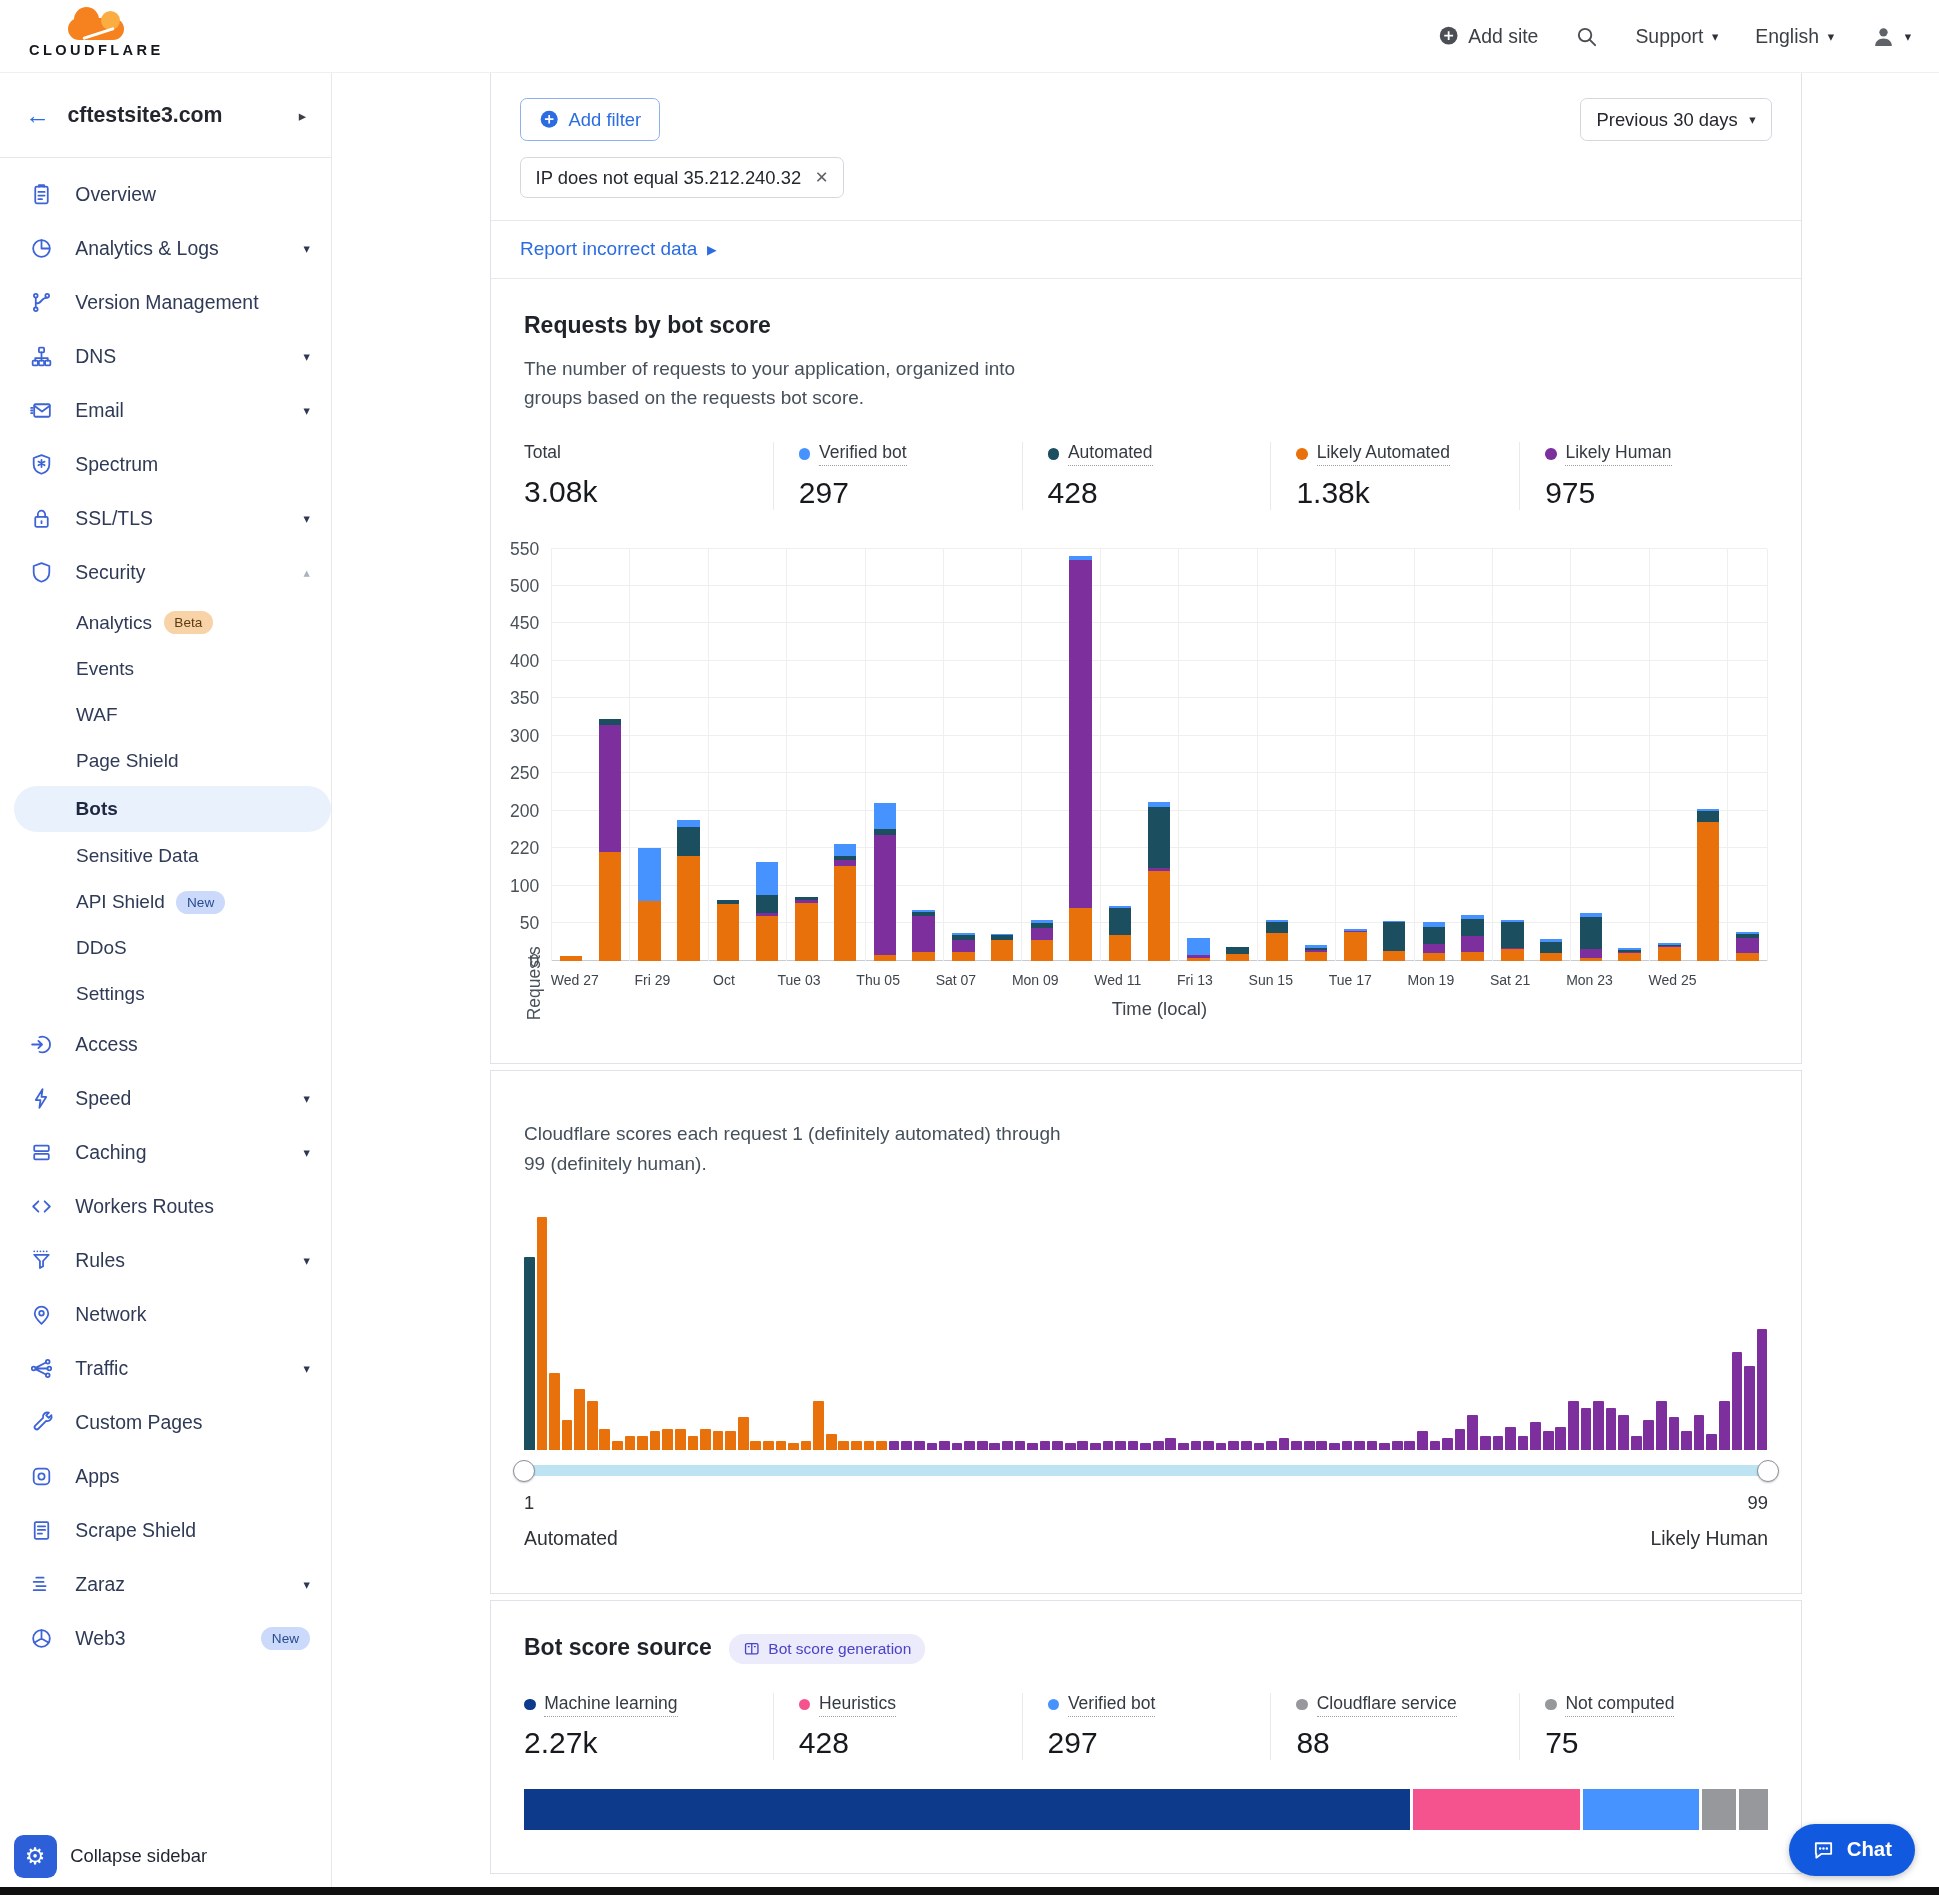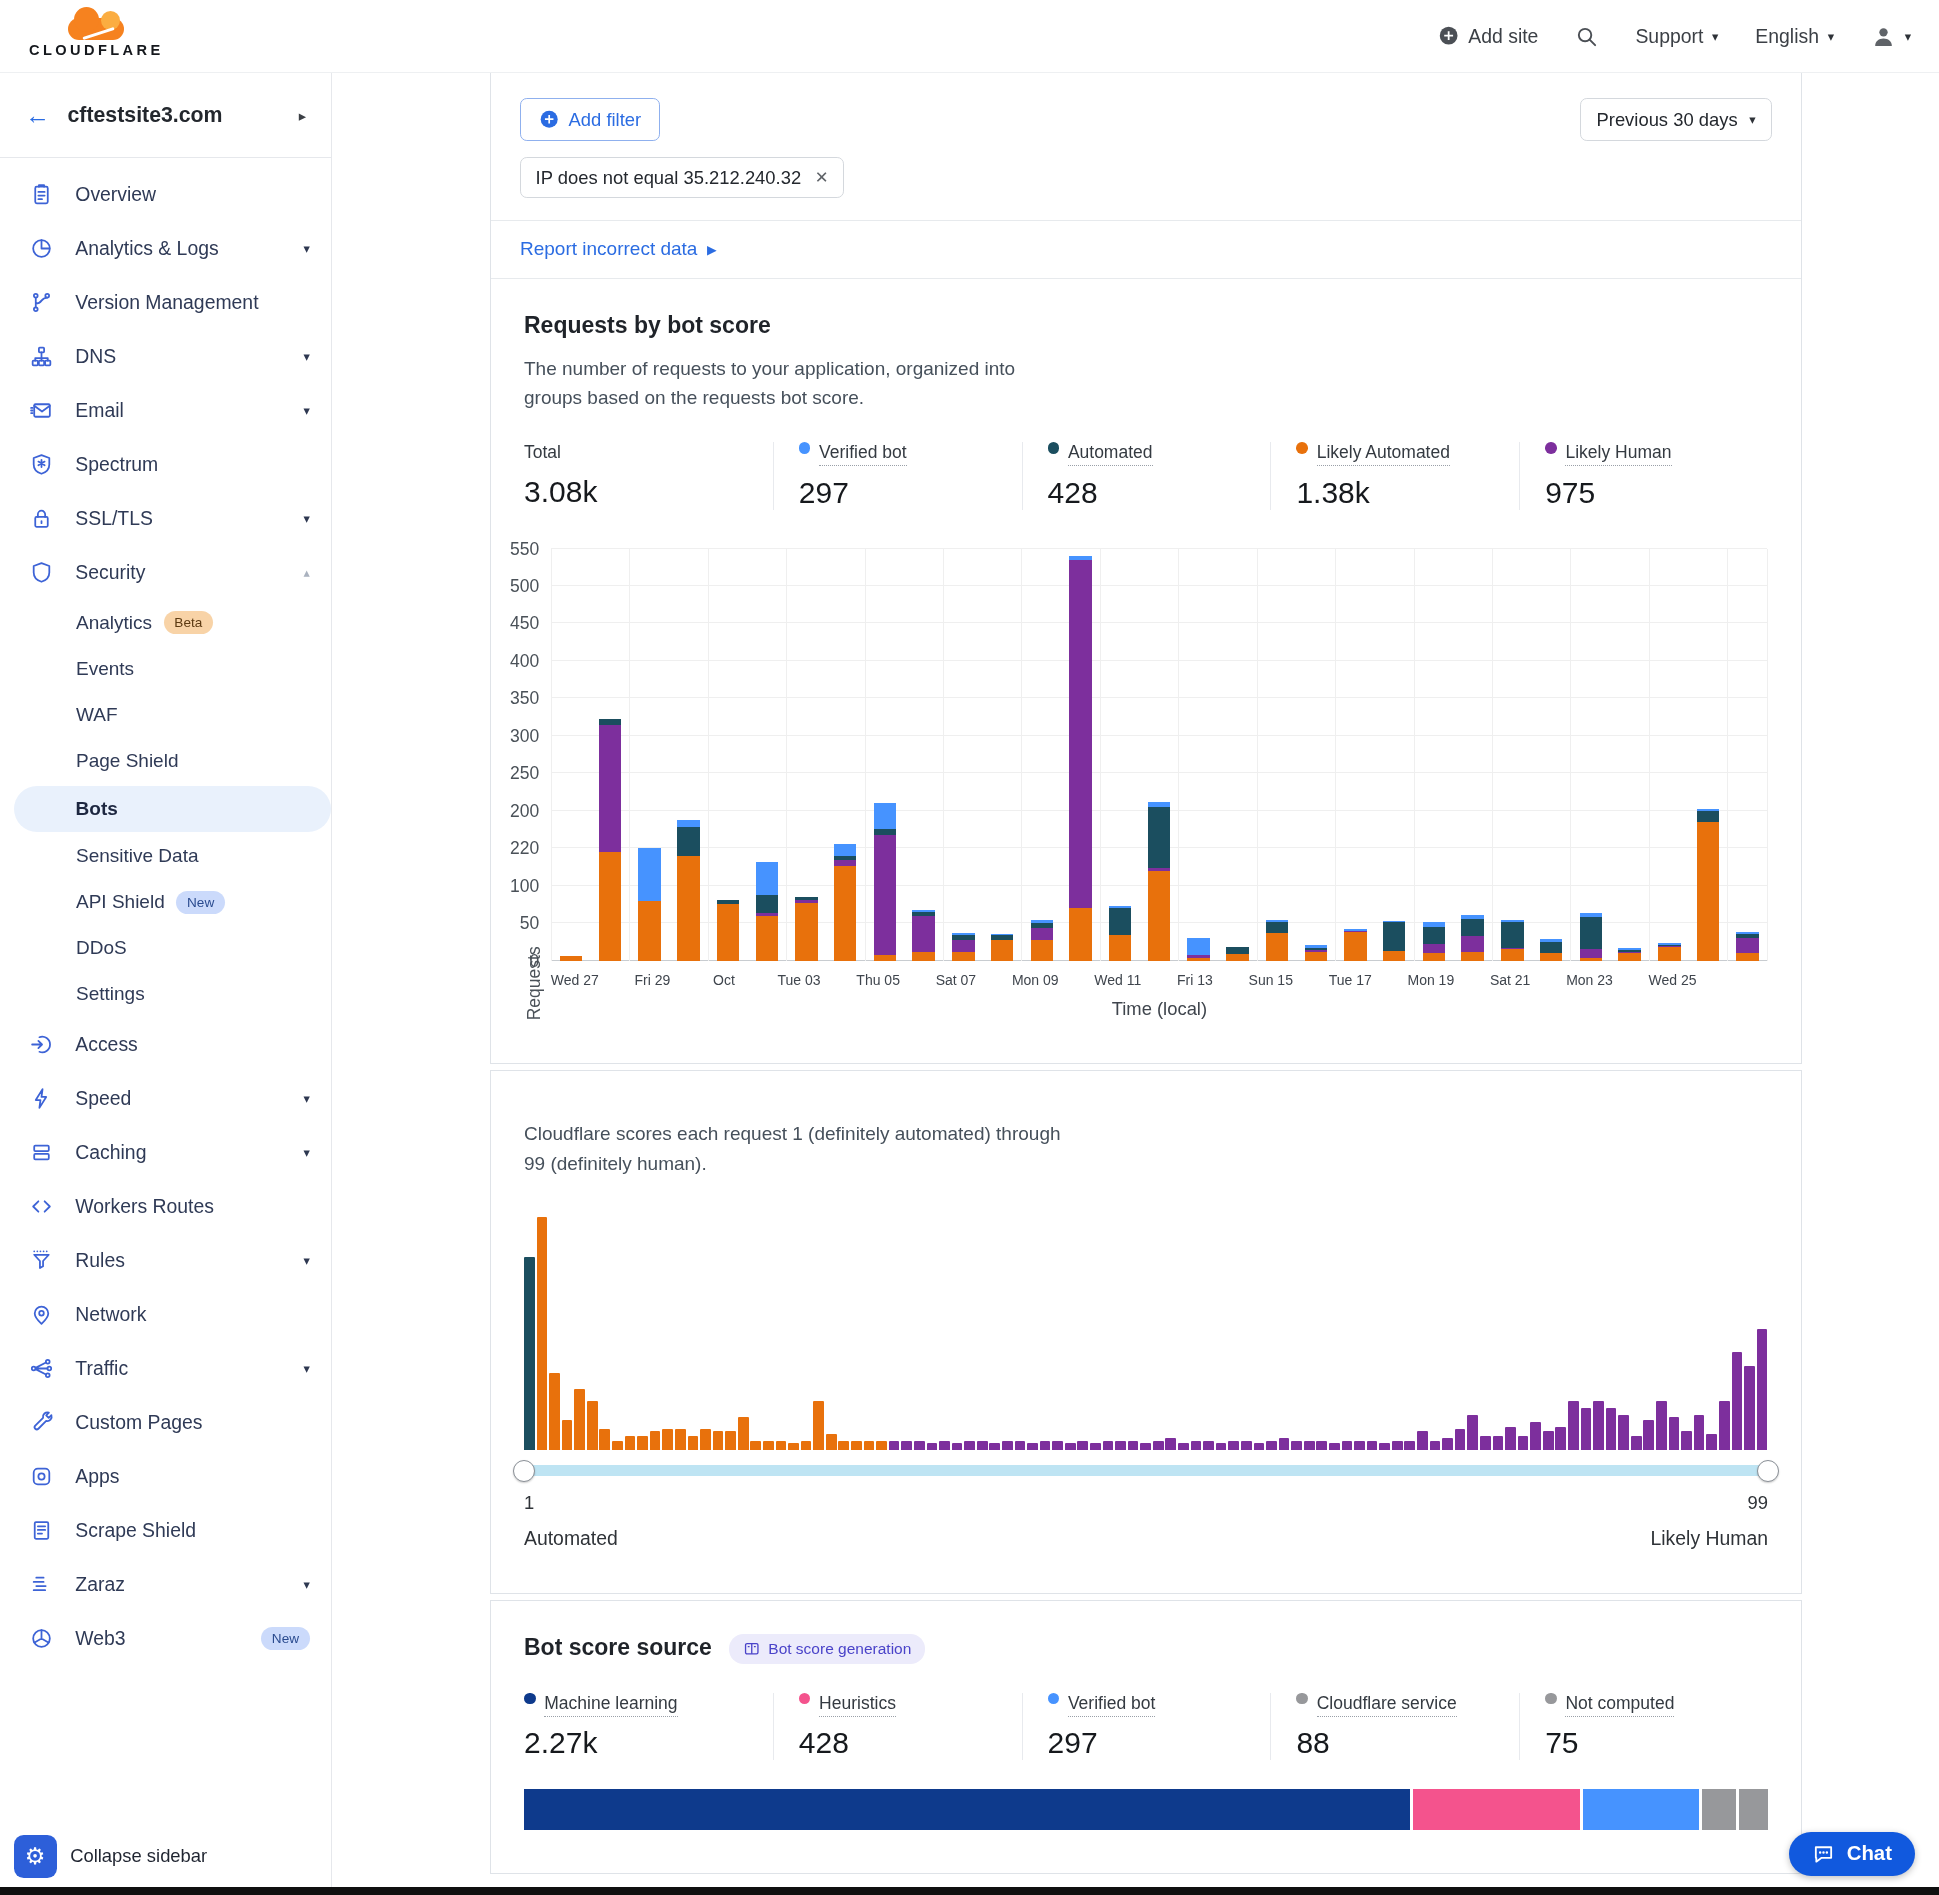--- a/index.html
+++ b/index.html
@@ -83,21 +83,21 @@
   .sec-title-row { display:flex; align-items:flex-start; gap:17.5px; }
   .sec-title { font-size:23px; font-weight:bold; color:#1f2329; }
   .doc-badge { display:flex; align-items:center; gap:7.8px; background:#ECEBFB; color:#4A43C9;
                font-size:15.5px; padding:5.8px 13.6px; border-radius:14.6px; cursor:pointer; }
   .doc-badge svg { width:17.5px; height:17.5px; stroke:#4A43C9; fill:none; stroke-width:1.8; }
   .sec-sub { margin-top:15.5px; font-size:19px; color:#46505b; line-height:1.55; max-width:543px; }
 
   .stats-row { display:grid; grid-template-columns:repeat(5,1fr); margin-top:29px; }
   .stat { padding-left:25px; border-left:1px solid #e8eaee; }
   .stat:first-child { padding-left:0; border-left:none; }
-  .stat-label { display:flex; gap:8.7px; font-size:17.5px; color:#343a41; }
+  .stat-label { display:flex; align-items:center; gap:8.7px; font-size:17.5px; color:#343a41; }
   .stat-label .txt { padding-bottom:1.9px; }
   .stat-label .txt.u { border-bottom:1.5px dotted #9aa0a8; cursor:pointer; }
   .dot { width:11.6px; height:11.6px; border-radius:50%; flex:none; }
   .stat-value { margin-top:9.7px; font-size:30px; color:#16191d; font-weight:500; }
 
   
   .chart-wrap { display:flex; margin-top:39px; }
   .ylab { writing-mode:vertical-rl; transform:rotate(180deg); font-size:17.5px; color:#4a5158;
           display:flex; align-items:center; margin-right:5.8px; }
   .chart-main { flex:1; }
@@ -123,21 +123,21 @@
             border:1.9px solid #8a9097; border-radius:50%; transform:translateY(-50%);
             box-shadow:0 1px 1.9px rgba(0,0,0,.2); cursor:pointer; }
   .handle.left { left:-10.7px; } .handle.right { right:-10.7px; }
   .slider-nums { display:flex; justify-content:space-between; font-size:18.4px; color:#2f3338; margin-top:15.5px; }
   .slider-ends { display:flex; justify-content:space-between; font-size:19.4px; color:#2f3338; margin-top:13.6px; }
 
   
   .source-bar { display:flex; gap:2.9px; height:41px; margin-top:29px; }
   .sseg { height:100%; }
 
-  .chat-btn { position:absolute; right:25px; bottom:19.4px; height:44px; display:flex; align-items:center;
+  .chat-btn { position:absolute; right:25px; bottom:19.4px; height:52px; display:flex; align-items:center;
               gap:11.6px; background:#1159DE; color:#fff; border-radius:27px; padding:0 23px;
               font-size:20.4px; font-weight:bold; cursor:pointer; z-index:30;
               box-shadow:0 1.9px 7.8px rgba(0,0,0,.25); }
   .chat-btn svg { width:23px; height:23px; stroke:#fff; fill:none; stroke-width:1.9;
                   stroke-linecap:round; stroke-linejoin:round; }
   .bottom-strip { position:absolute; left:0; right:0; bottom:0; height:7.8px; background:#101010; z-index:40; }
 </style>
 </head>
 <body>
 

